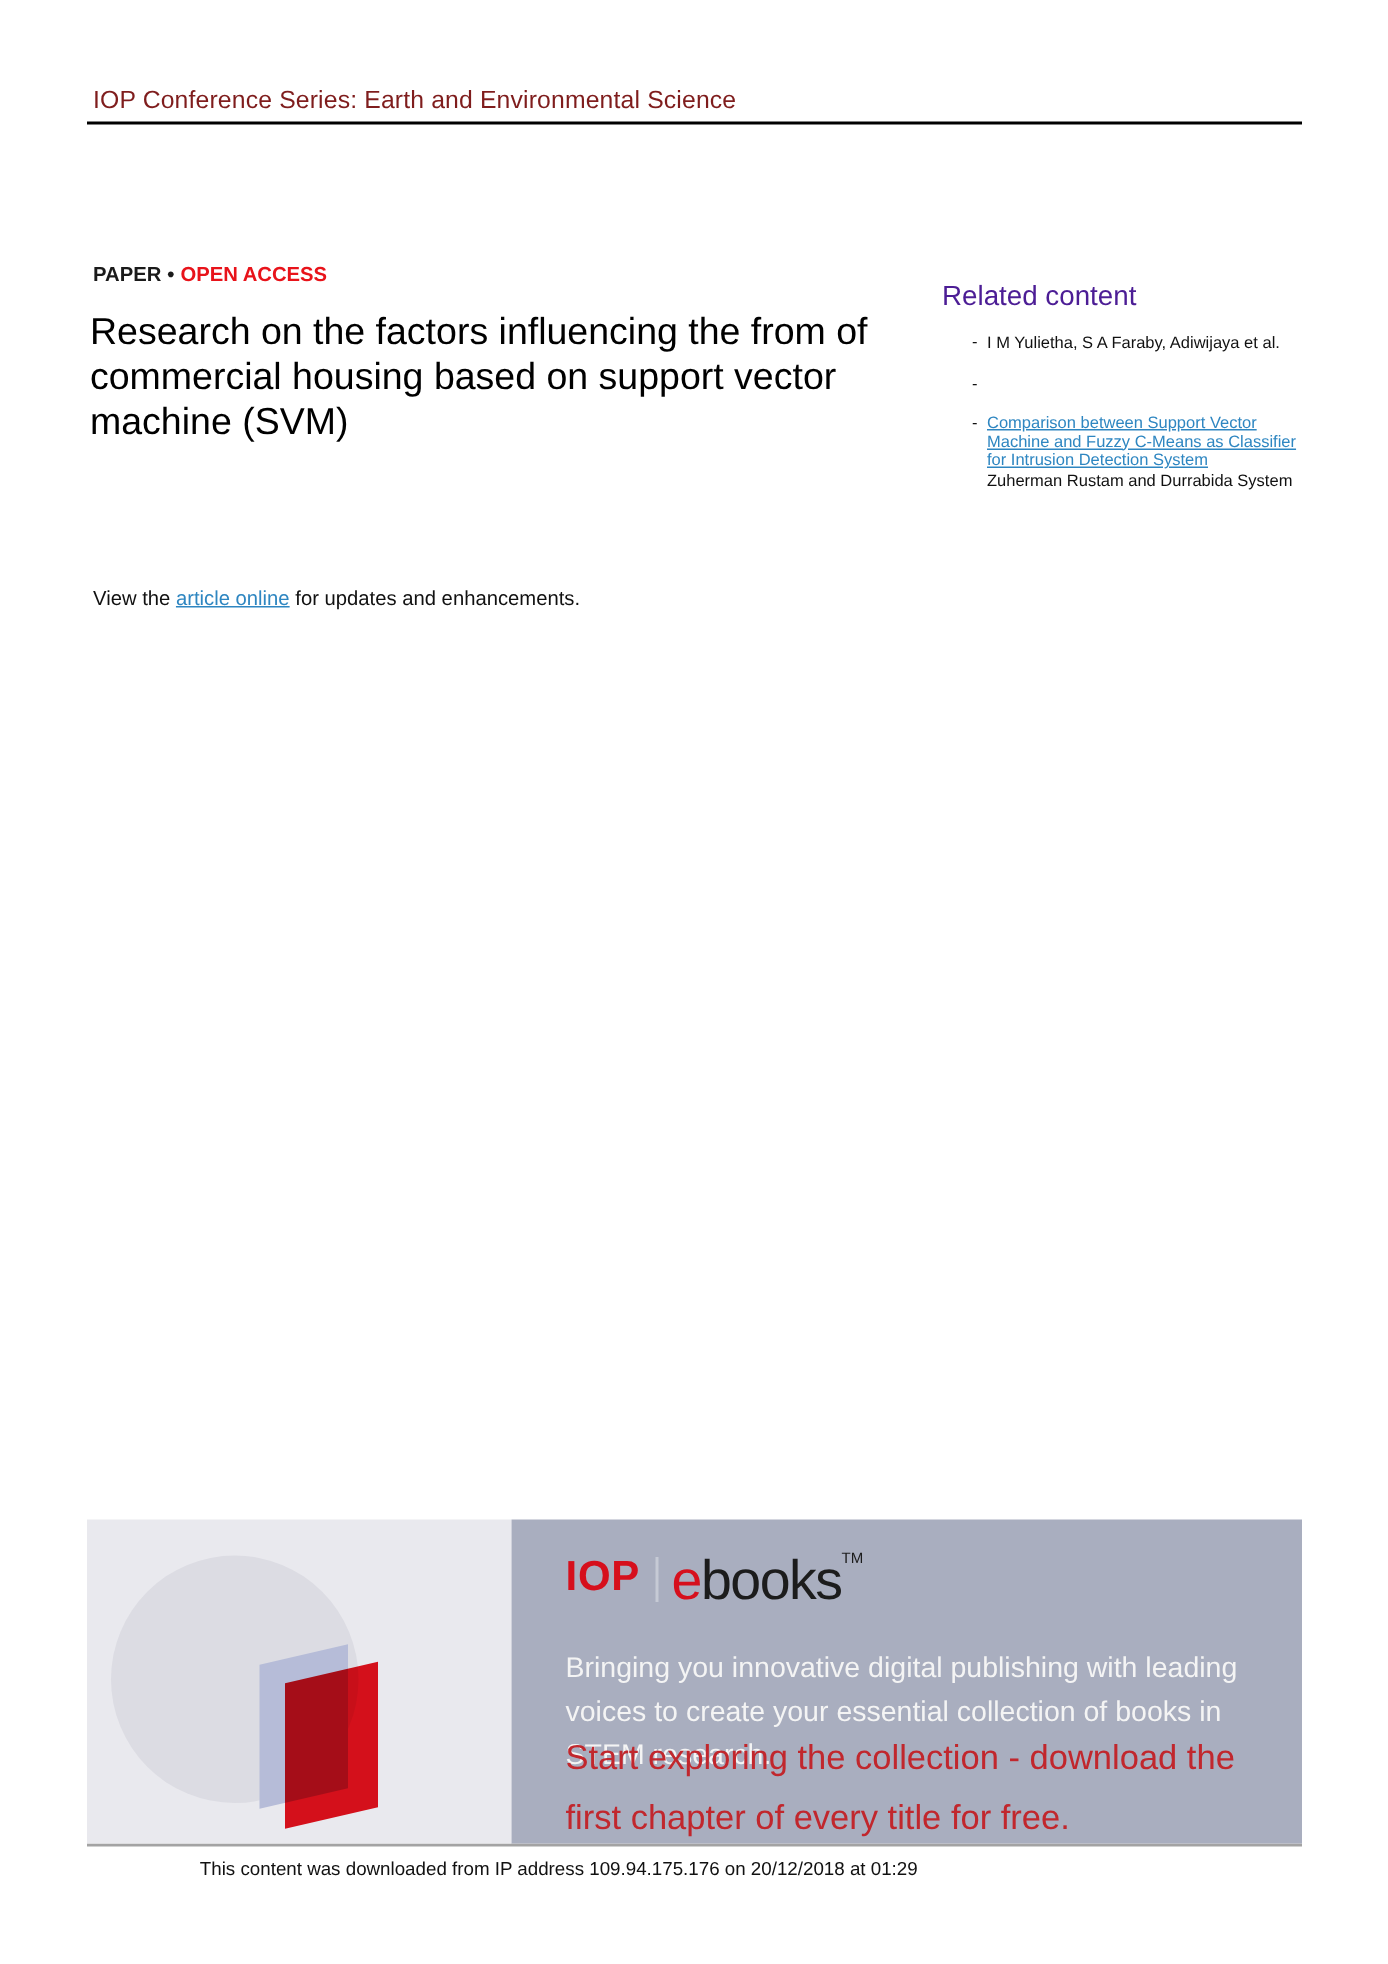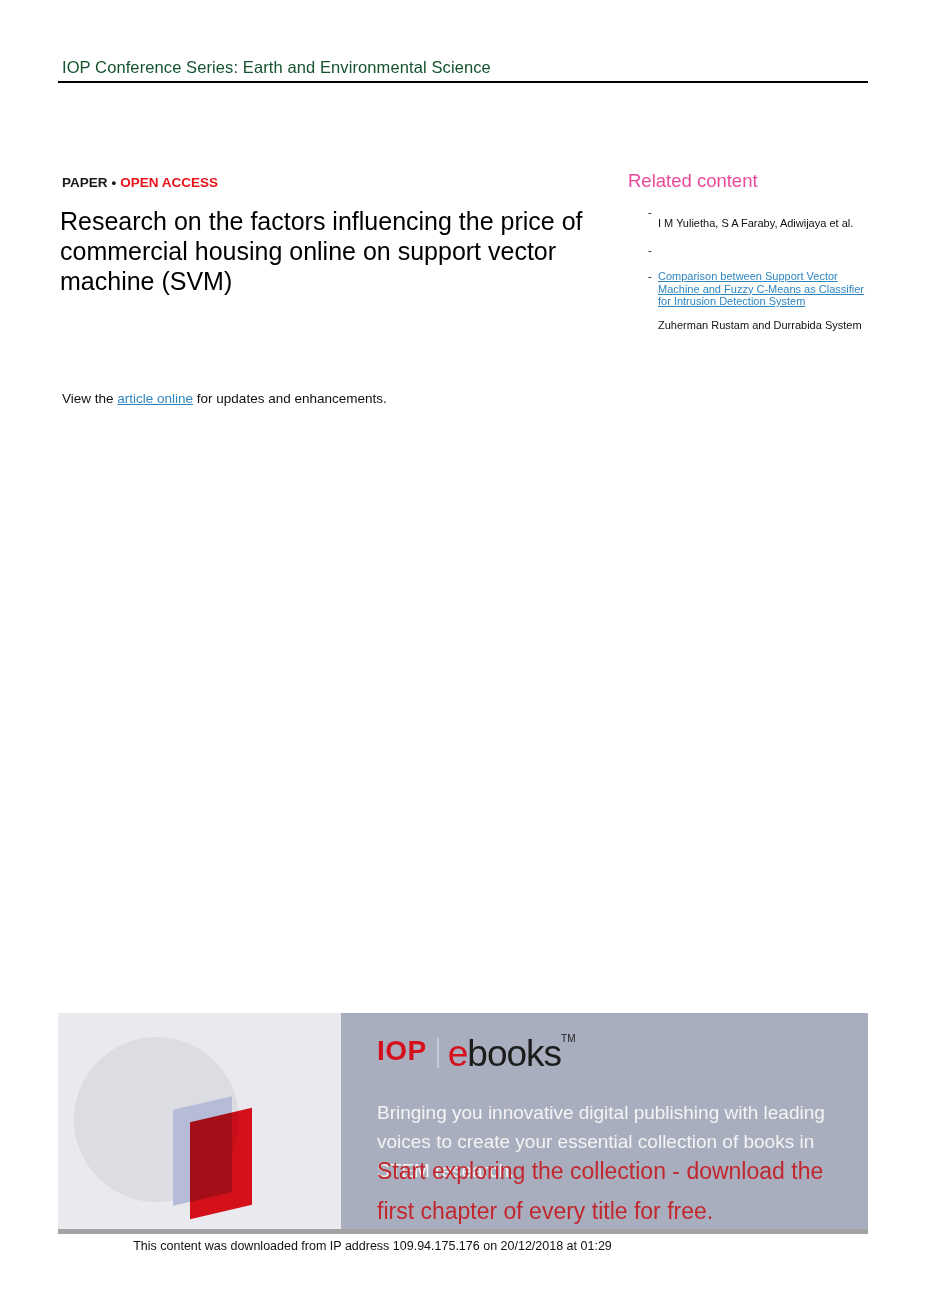--- a/index.html
+++ b/index.html
@@ -11,21 +11,21 @@
     font-family: "Liberation Sans", sans-serif;
     color: #000;
     overflow: hidden;
   }
 
   
   .journal-header {
     position: absolute;
     left: 62px; top: 58px;
     font-size: 16.5px;
-    color: #14532d;
+    color: #7f1d1d;
     letter-spacing: 0.1px;
   }
   .header-rule {
     position: absolute;
     left: 58px; top: 81px;
     width: 810px; height: 1.5px;
     background: #000;
   }
 
   
@@ -75,49 +75,49 @@
     cursor: pointer;
   }
 
   
   .related {
     position: absolute;
     left: 628px; top: 170px;
     width: 250px;
   }
   .related-heading {
-    margin: 0 0 14px 0;
+    margin: 16px 0 14px 0;
     font-size: 18.5px;
     font-weight: normal;
-    color: #ec4899;
+    color: #4c1d95;
   }
   .related-item {
     display: flex;
     margin-bottom: 14px;
     font-size: 11px;
     line-height: 12.5px;
   }
   .related-item .marker {
     flex: 0 0 auto;
     width: 10px;
     margin-left: 20px;
     color: #111;
   }
   .related-item .item-body { flex: 1; }
   .related-item .authors {
     color: #111;
-    margin-top: 11px;
+    margin-top: 1px;
   }
 
   
   .banner {
     position: absolute;
     left: 58px; top: 1013px;
     width: 810px; height: 216px;
-    border-bottom: 5px solid #a3a3a3;
+    border-bottom: 2px solid #a3a3a3;
   }
   .banner-left {
     position: absolute;
     left: 0; top: 0;
     width: 283px; height: 216px;
     background: #e9e9ee;
     overflow: hidden;
   }
   .banner-circle {
     position: absolute;
@@ -216,21 +216,21 @@
 
 <div class="page">
 
   <div class="journal-header">IOP Conference Series: Earth and Environmental Science</div>
   <div class="header-rule"></div>
 
   <div class="paper-meta">
     <span>PAPER</span><span class="bullet">•</span><span class="open-access">OPEN ACCESS</span>
   </div>
 
-  <h1 class="article-title">Research on the factors influencing the price of commercial housing online on support vector machine (SVM)</h1>
+  <h1 class="article-title">Research on the factors influencing the from of commercial housing based on support vector machine (SVM)</h1>
 
 
   <p class="view-online"><span>View the </span><a class="link">article online</a><span> for updates and enhancements.</span></p>
 
   <aside class="related">
     <h2 class="related-heading">Related content</h2>
 
     <div class="related-item">
       <span class="marker">-</span>
       <div class="item-body">

